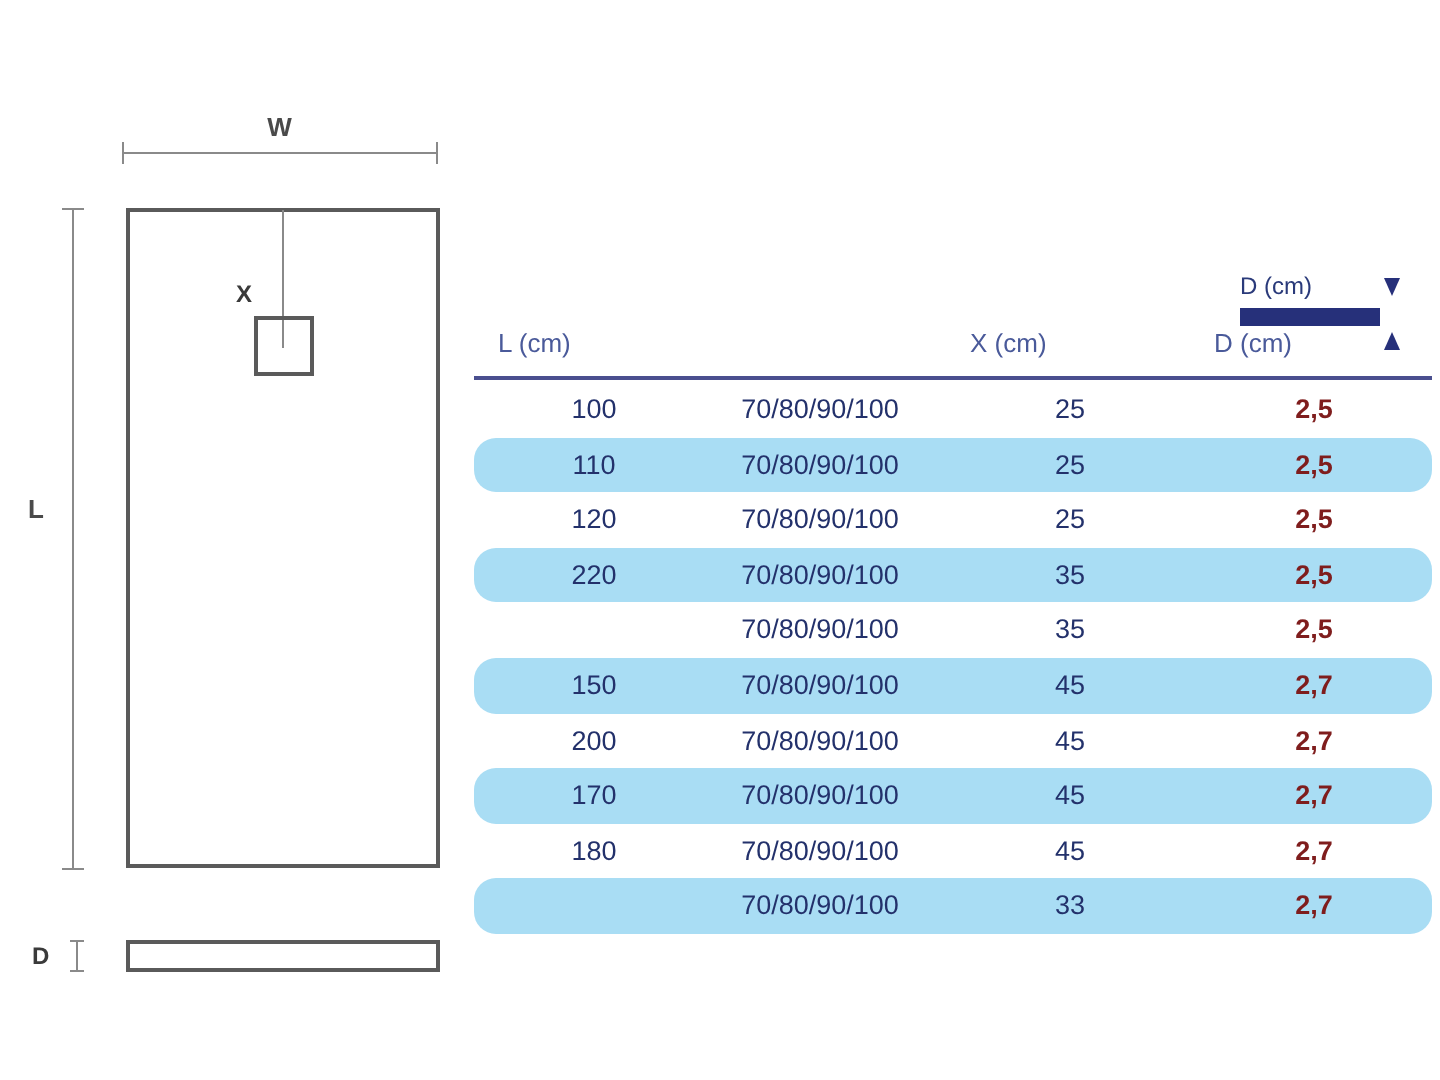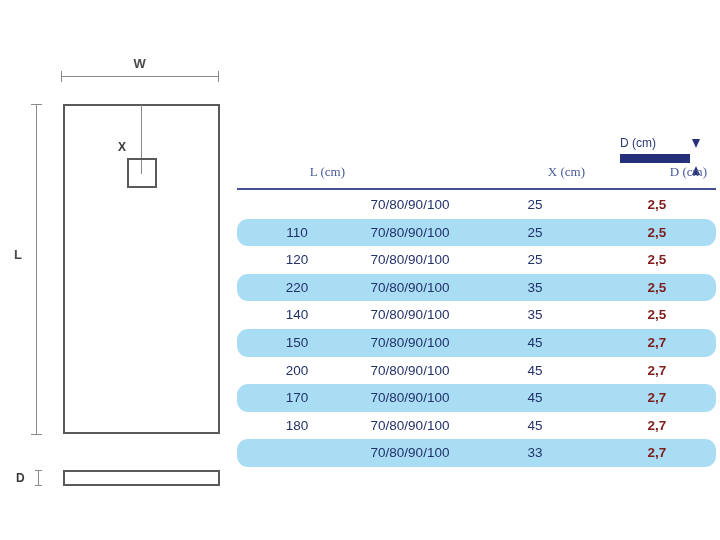--- a/index.html
+++ b/index.html
@@ -190,23 +190,22 @@
     position: absolute;
     left: 0; top: 112px;
     width: 479px;
     height: 30px;
   }
   .th {
     position: absolute;
     top: 0;
     font-size: 13px;
     color: #4a5a9a;
-    text-align: right;
+    text-align: left;
     line-height: 24px;
-    font-family: Liberation Serif, serif;
   }
   .th.c0 { left: 12px;  width: 96px; }
   .th.c1 { left: 110px; width: 126px; }
   .th.c2 { left: 248px; width: 100px; }
   .th.c3 { left: 370px; width: 100px; }
 
   .header-rule {
     position: absolute;
     left: 0; top: 140px;
     width: 479px; height: 2px;
@@ -282,20 +281,21 @@
   <div class="thead">
     <div class="th c0">L (cm)</div>
     <div class="th c2">X (cm)</div>
     <div class="th c3">D (cm)</div>
   </div>
 
   <div class="header-rule"></div>
 
   <div class="tbody" id="tbody">
       <div class="row">
+        <div class="cell c0">100</div>
         <div class="cell c1">70/80/90/100</div>
         <div class="cell c2">25</div>
         <div class="cell c3">2,5</div>
       </div>
       <div class="row band">
         <div class="cell c0">110</div>
         <div class="cell c1">70/80/90/100</div>
         <div class="cell c2">25</div>
         <div class="cell c3">2,5</div>
       </div>
@@ -305,21 +305,20 @@
         <div class="cell c2">25</div>
         <div class="cell c3">2,5</div>
       </div>
       <div class="row band">
         <div class="cell c0">220</div>
         <div class="cell c1">70/80/90/100</div>
         <div class="cell c2">35</div>
         <div class="cell c3">2,5</div>
       </div>
       <div class="row">
-        <div class="cell c0">140</div>
         <div class="cell c1">70/80/90/100</div>
         <div class="cell c2">35</div>
         <div class="cell c3">2,5</div>
       </div>
       <div class="row band">
         <div class="cell c0">150</div>
         <div class="cell c1">70/80/90/100</div>
         <div class="cell c2">45</div>
         <div class="cell c3">2,7</div>
       </div>

